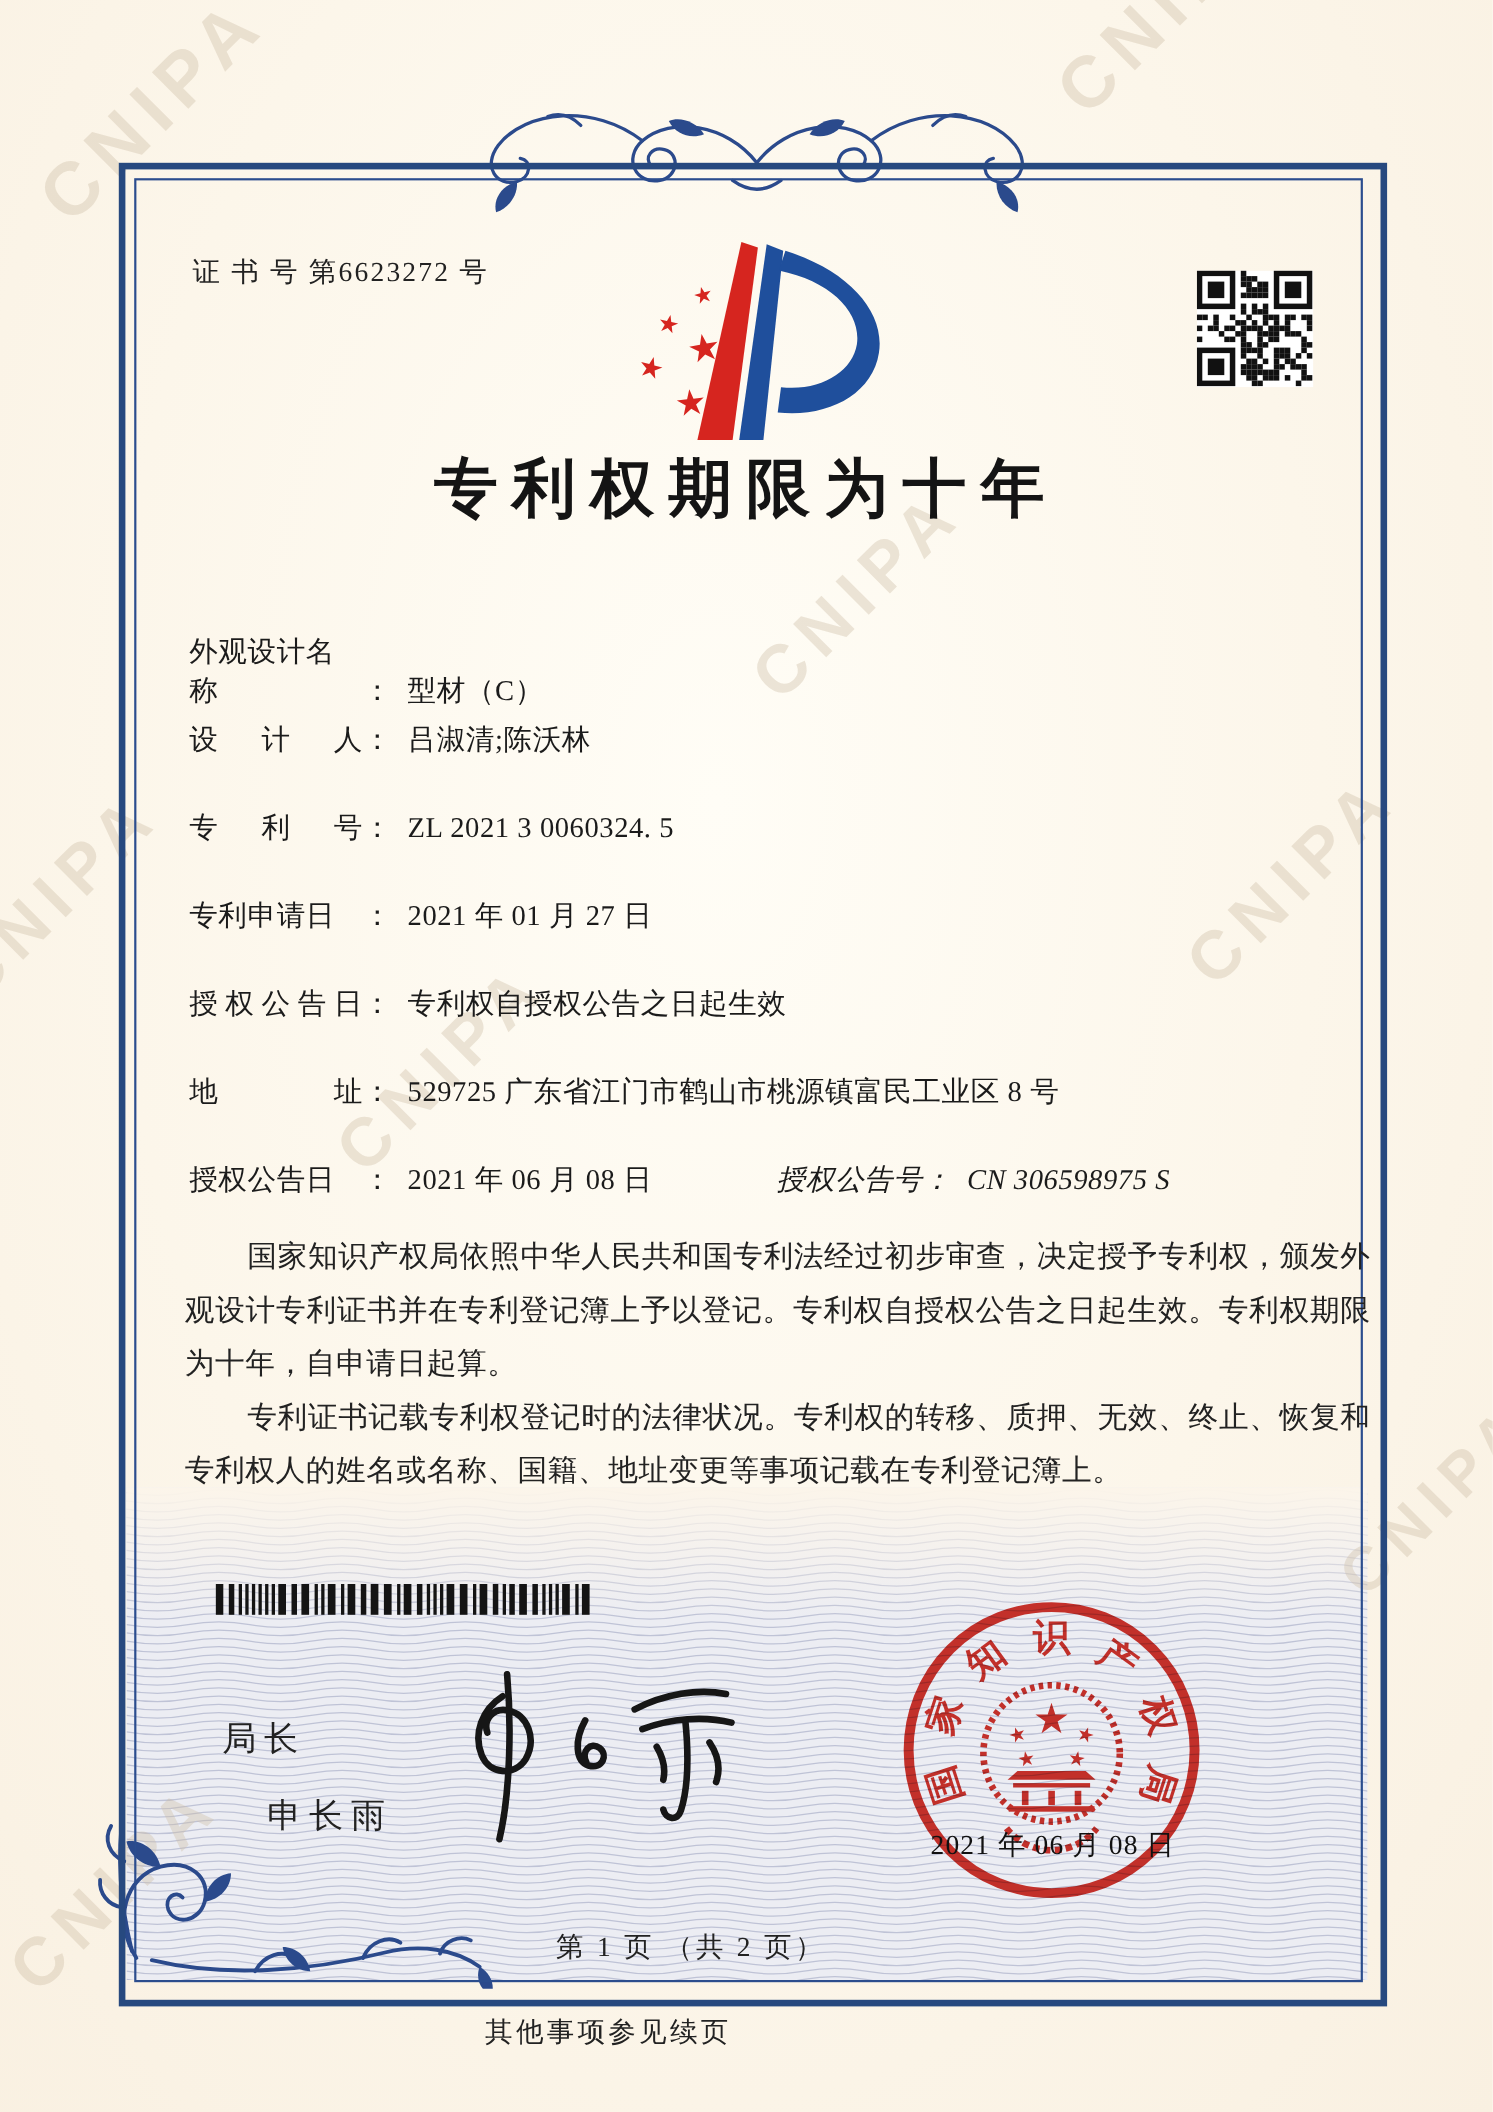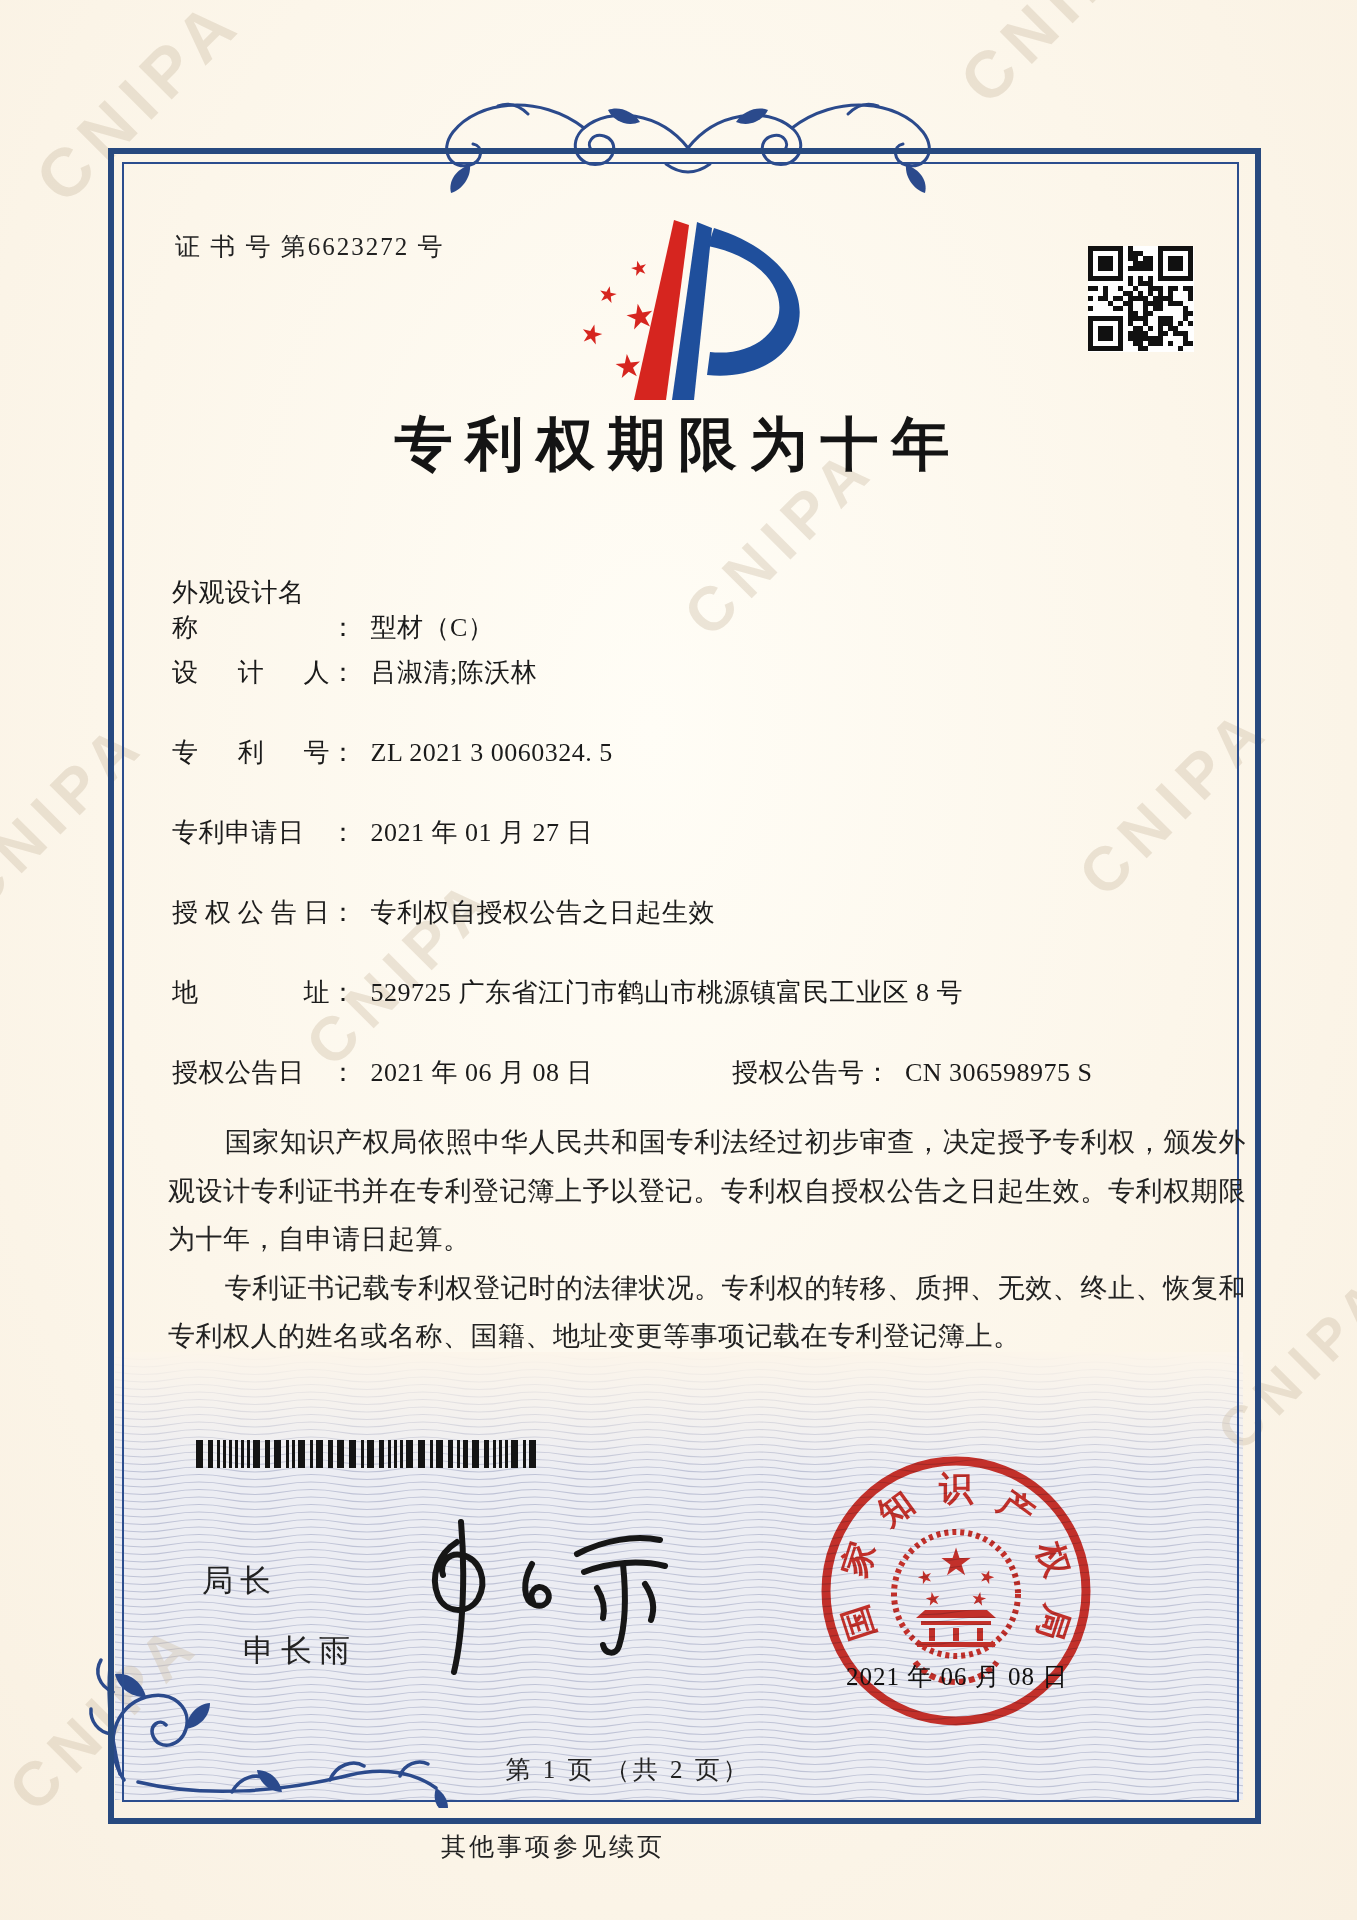--- a/index.html
+++ b/index.html
@@ -22,21 +22,21 @@
   .qr{left:1088px;top:246px;z-index:5;}
   .page-title{left:108px;top:406px;width:1141px;text-align:center;font-size:58px;font-weight:700;
       letter-spacing:13px;color:#141414;z-index:5;}
   
   .fields{left:172px;top:575px;width:1060px;z-index:5;}
   .row{position:relative;height:80px;font-size:26px;color:#1b1b1b;letter-spacing:0.5px;}
   .flabel{display:inline-block;width:158px;vertical-align:bottom;}
   .flabel.spread{text-align:justify;text-align-last:justify;}
   .colon{display:inline-block;}
   .fvalue{margin-left:14px;}
-  .right-pair{position:absolute;left:560px;top:0;}
+  .right-pair{position:absolute;left:534px;top:0;font-style:italic;}
   
   .paras{left:140px;top:1118px;width:1078px;z-index:5;font-size:27px;line-height:1.8;
       text-align:justify;color:#222;letter-spacing:0.5px;margin-left:28px;}
   .paras p{margin:0;text-indent:2.1em;}
   
   .band{left:115px;top:1352px;width:1128px;height:448px;background:#ecedf3;z-index:1;}
   .band-fade{left:115px;top:1352px;width:1128px;height:120px;z-index:1;
       background:linear-gradient(#fcf5ea, rgba(252,245,234,0));}
   
   .barcode{left:196px;top:1440px;z-index:5;}

